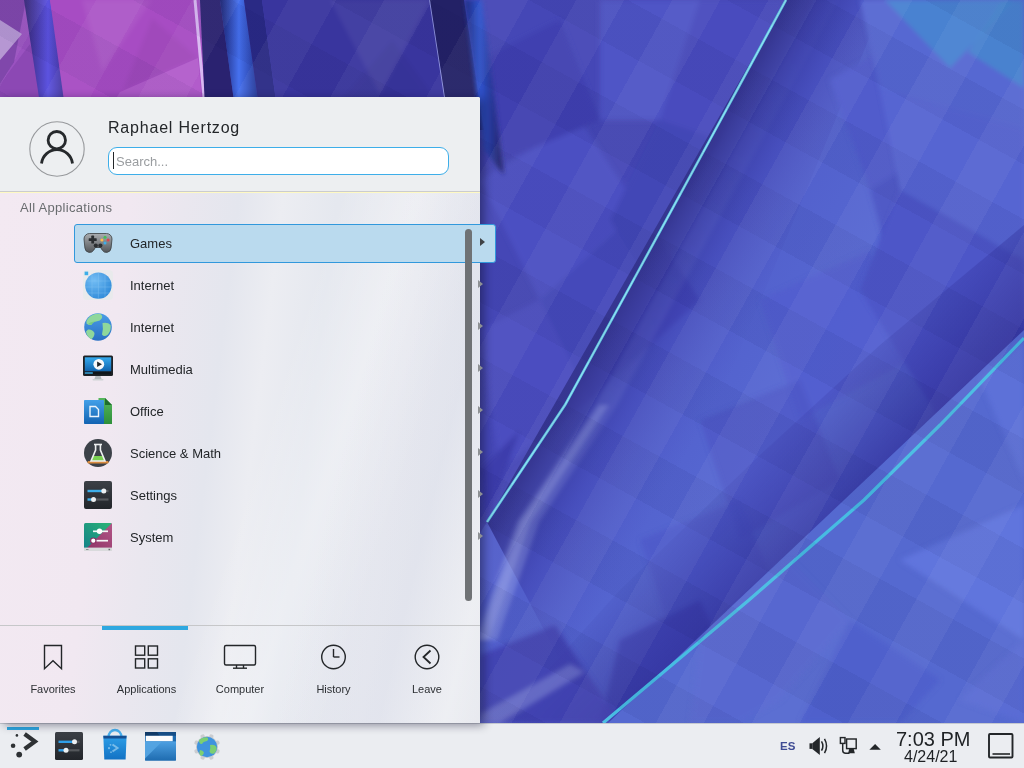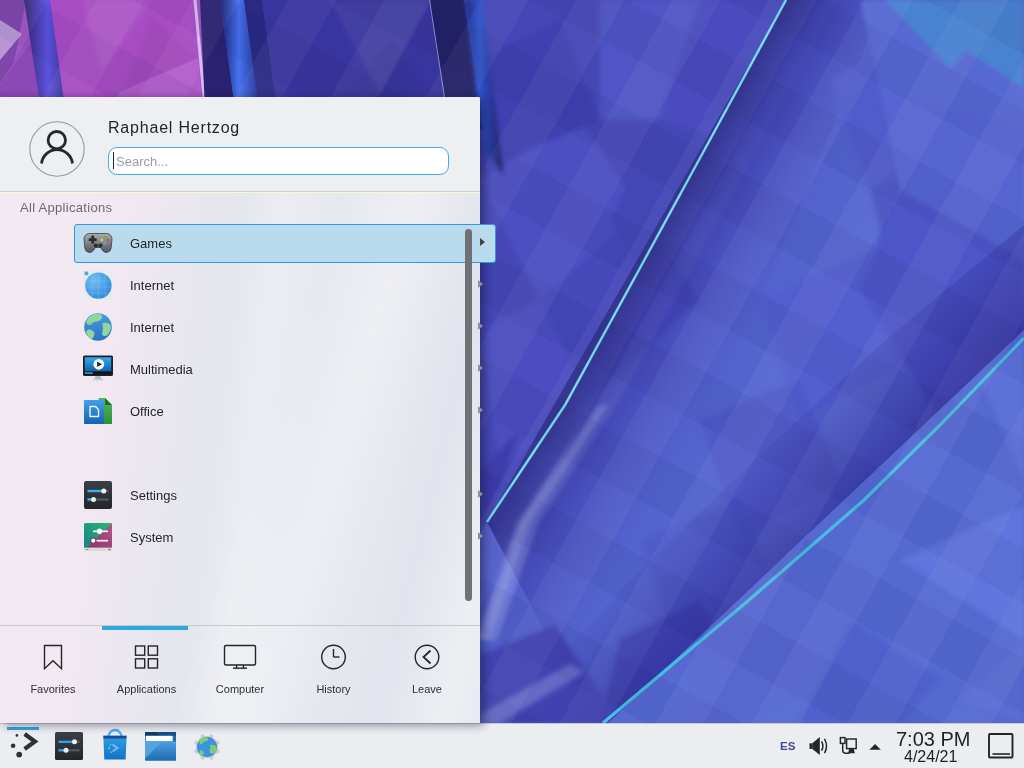--- a/index.html
+++ b/index.html
@@ -378,20 +378,33 @@
               </linearGradient>
   </defs>
   <path d="M16.5 3 h6.5 l7 7 v19 h-13.5 z" fill="url(#ggr)"></path>
   <polygon points="23,3 30,10 23,10" fill="#1e6e2c"></polygon>
   <rect x="2" y="5" width="20" height="24" rx="0.8" fill="url(#gbl)"></rect>
   <path d="M8 11.5 h5.5 l3 3 v7 h-8.5 z" fill="none" stroke="#eaf4fc" stroke-width="1.4"></path>
  </svg>
  <span class="rlab">Office</span>
           <span class="arr"></span>
 </div>
+<div class="row" style="top:239px">
+ <svg class="ric" viewBox="0 0 32 32">
+  <circle cx="16" cy="16" r="14" fill="#3c4148"></circle>
+  <rect x="5.5" y="24" width="21" height="2.4" rx="1.2" fill="#d98b3f"></rect>
+  <polygon points="11.2,19 20.8,19 22.6,24 9.4,24" fill="#7ad052"></polygon>
+  <g fill="none" stroke="#eef0f1" stroke-width="1.6">
+   <path d="M13.6 7.5 v5.5 l-4.6 11 h14 l-4.6 -11 v-5.5"></path>
+   <line x1="12" y1="7.5" x2="20" y2="7.5"></line>
+  </g>
+ </svg>
+ <span class="rlab">Science &amp; Math</span>
+          <span class="arr"></span>
+</div>
 <div class="row" style="top:281px">
  <svg class="ric" viewBox="0 0 32 32">
   <defs>
               <linearGradient id="gset" x1="0" y1="0" x2="0" y2="1">
    <stop offset="0" stop-color="#3c4046"></stop>
                 <stop offset="1" stop-color="#22252a"></stop>
               </linearGradient>
             </defs>
   <rect x="2" y="2" width="28" height="28" rx="2" fill="url(#gset)"></rect>
   <line x1="5.5" y1="12" x2="20" y2="12" stroke="#3daee9" stroke-width="2.4"></line>

